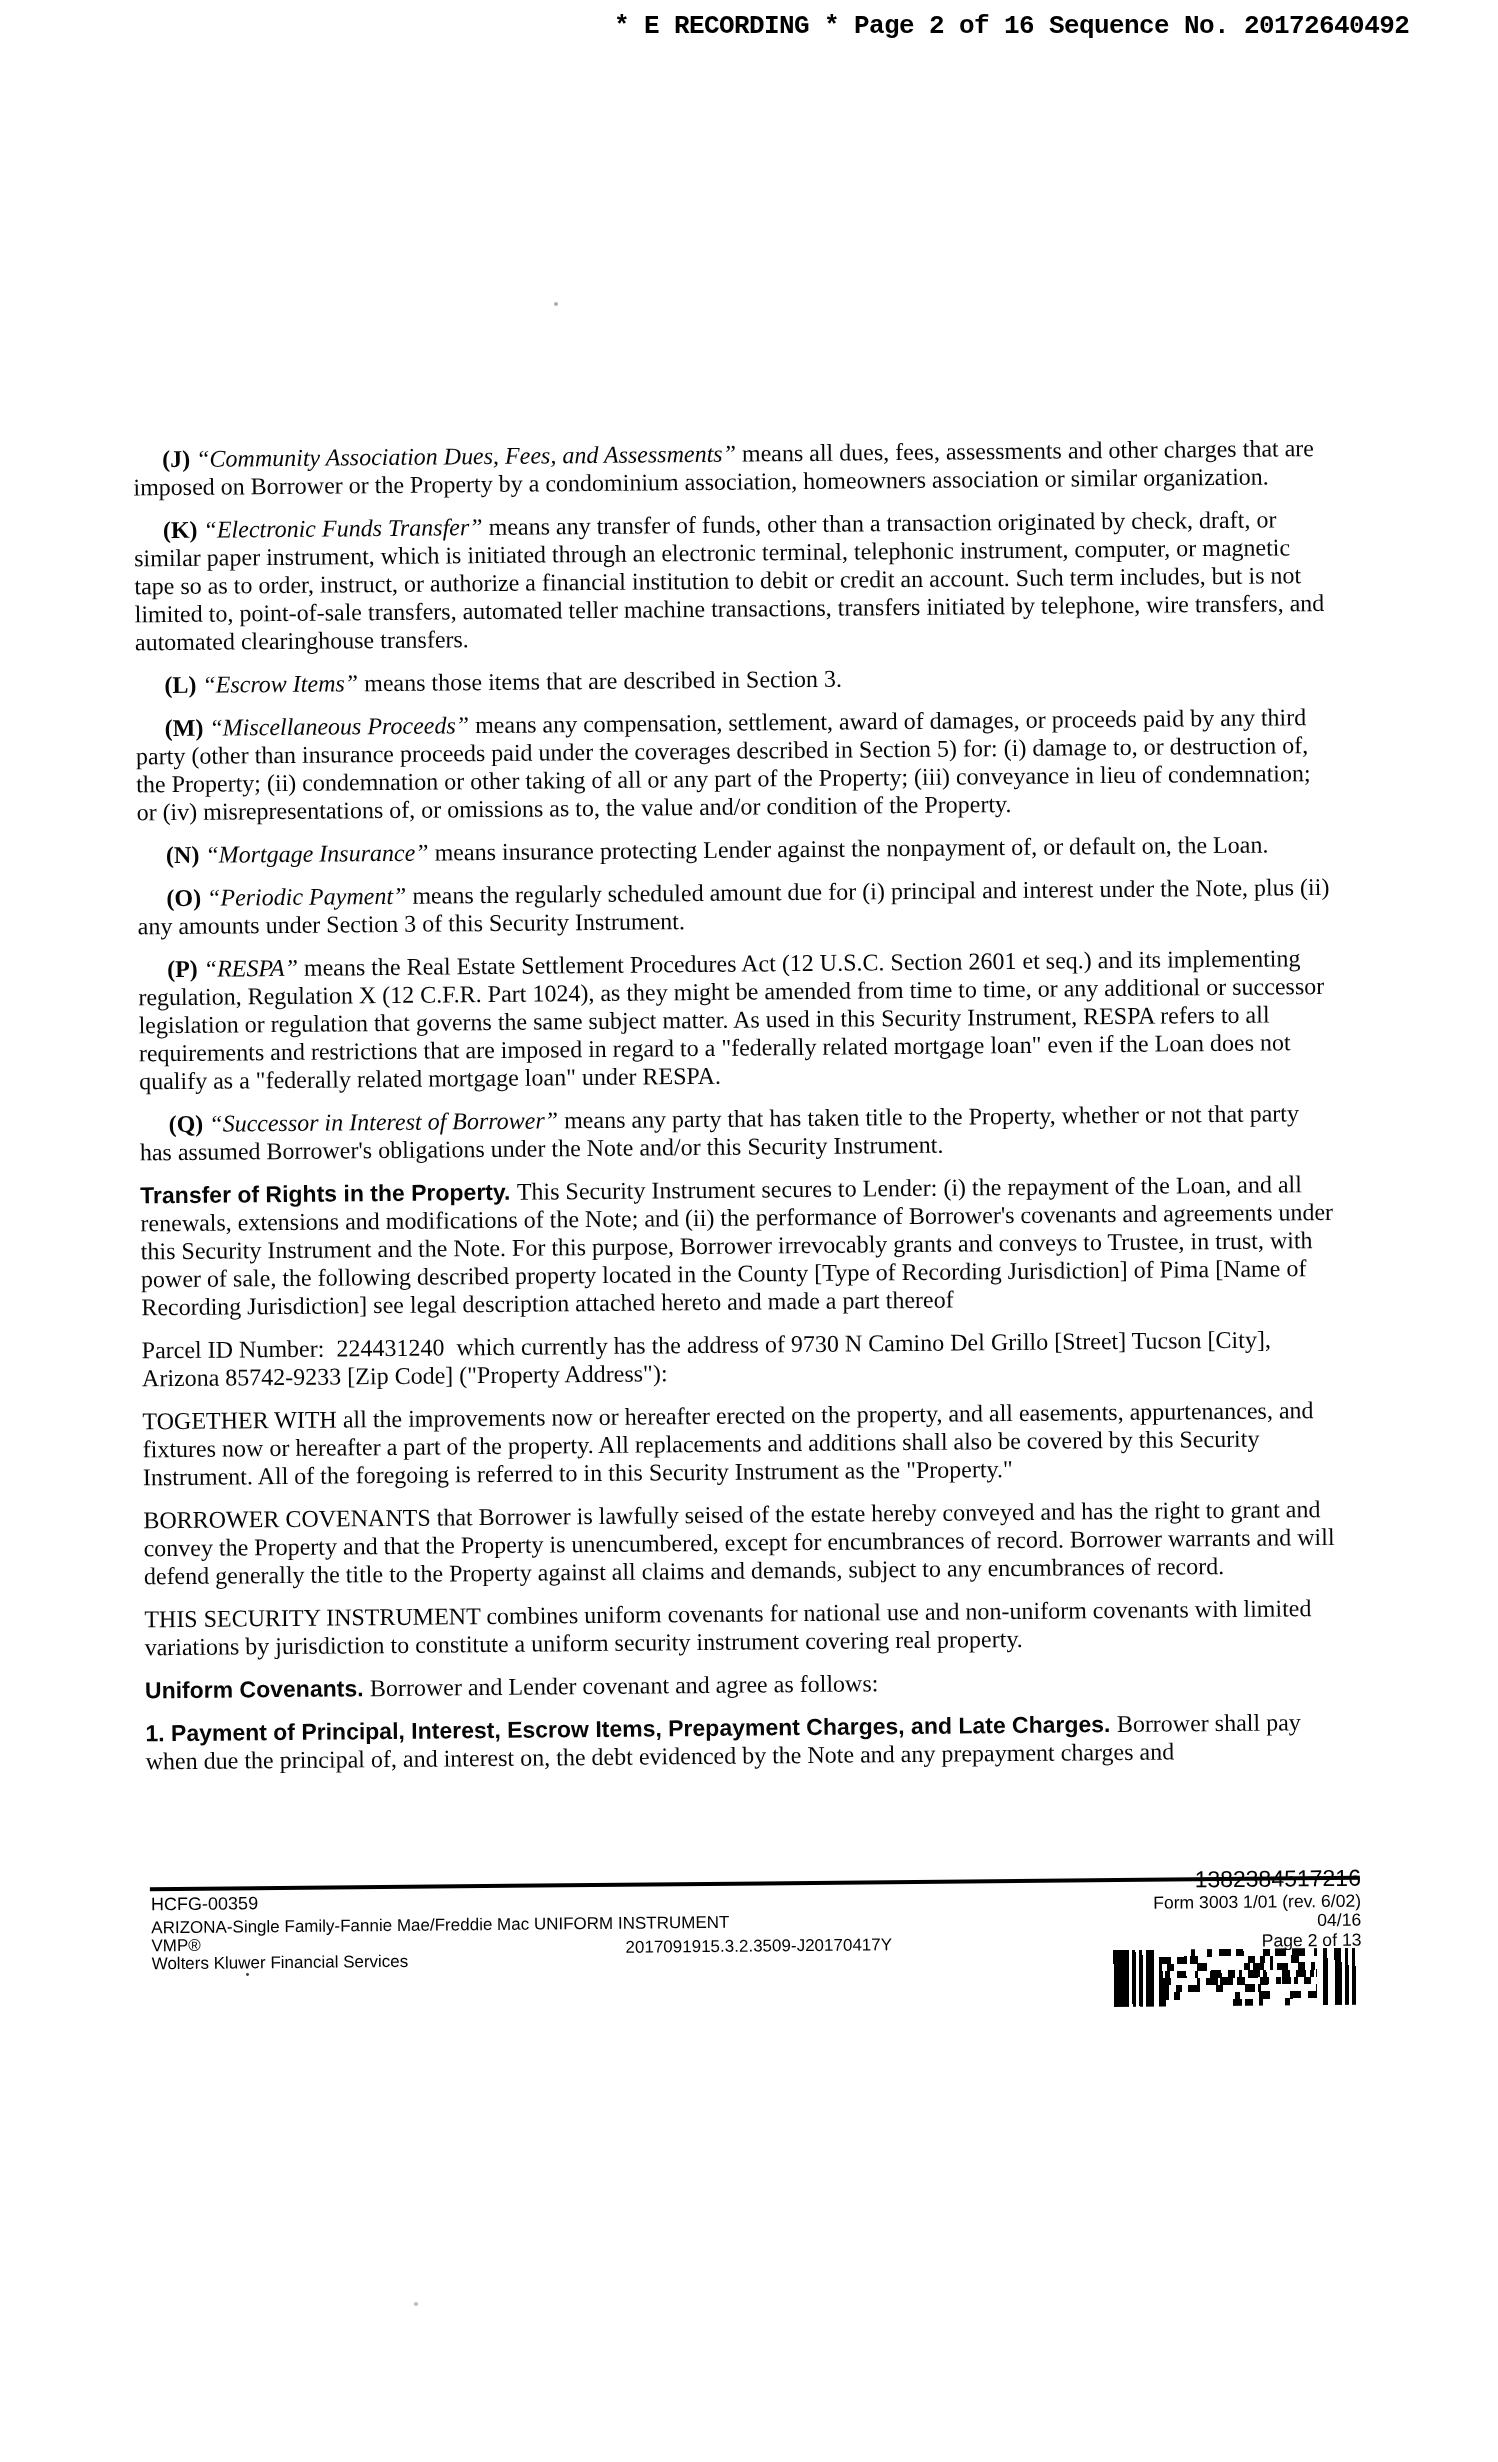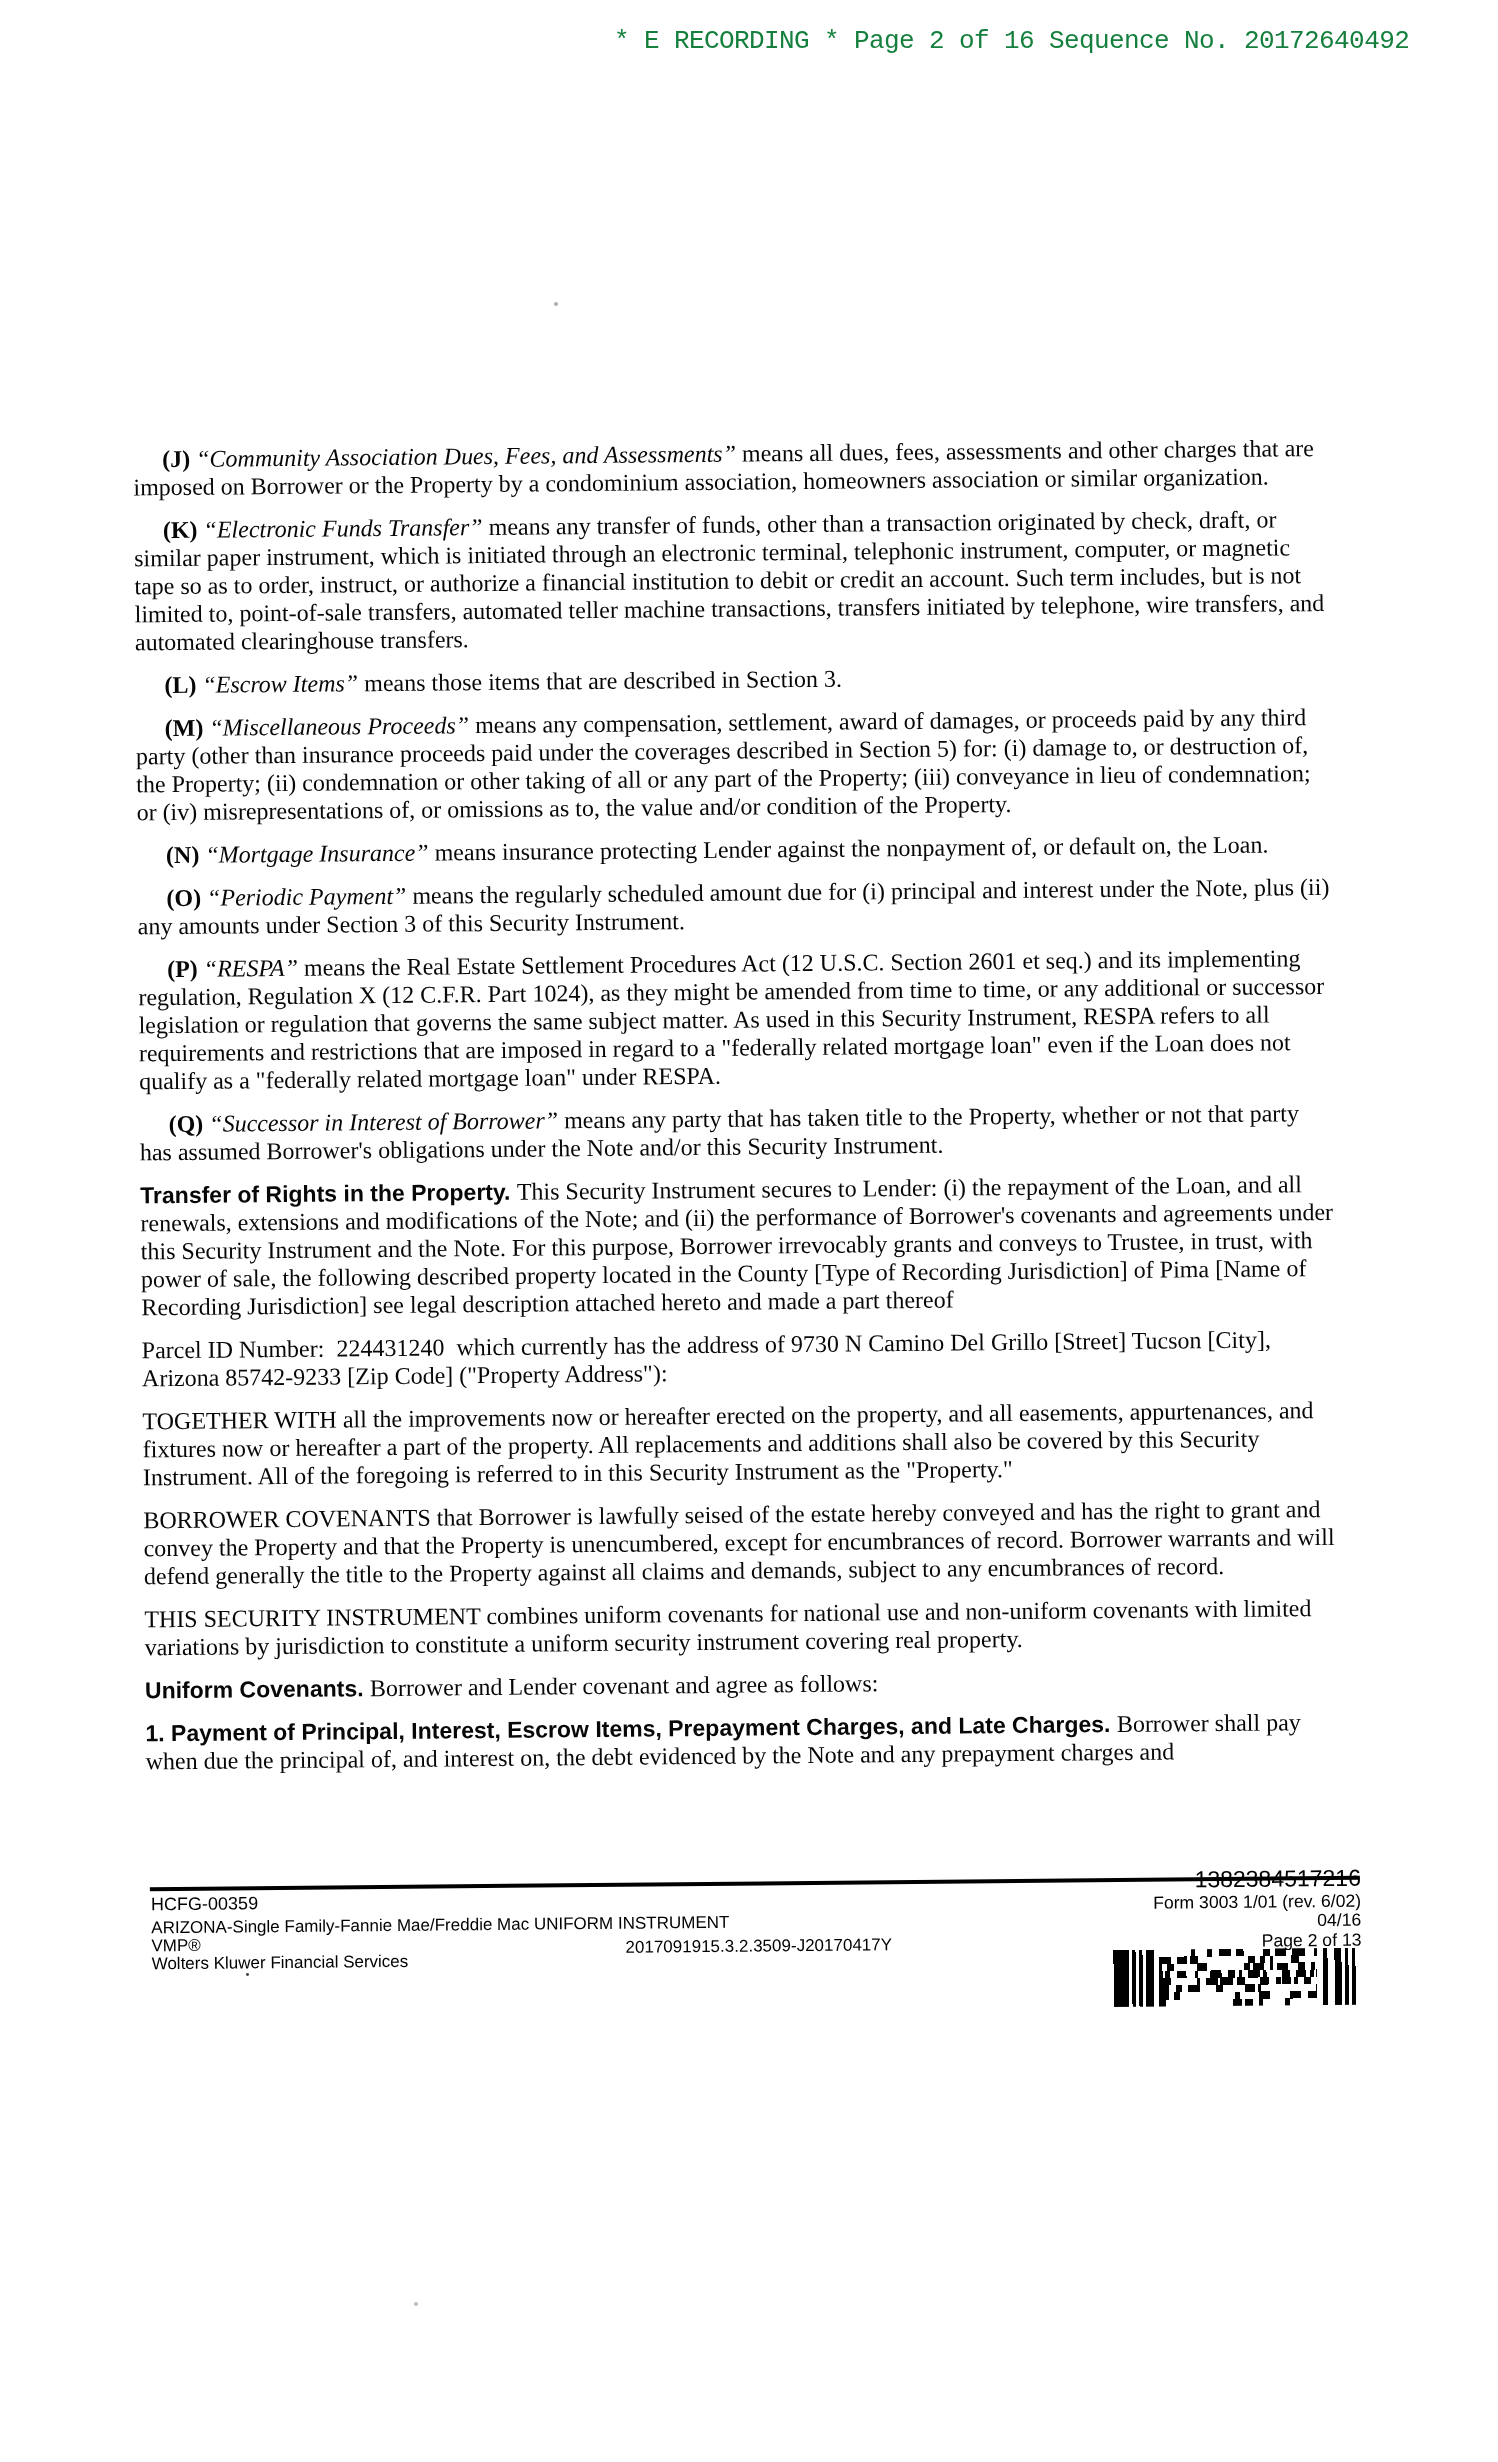--- a/index.html
+++ b/index.html
@@ -1,19 +1,19 @@
 <!DOCTYPE html>
 <html style="font-size:9.4px"><head>
 <meta charset="utf-8">
 <style>
   html,body{margin:0;padding:0;}
   body{width:1498px;height:2462px;background:#ffffff;position:relative;overflow:hidden;}
   .page{position:absolute;inset:0;background:#fff;}
-  .stamp{position:absolute;left:614px;top:27px;font-family:"Liberation Mono",monospace;
-         font-weight:400;font-size:26px;line-height:29px;letter-spacing:-0.6px;white-space:nowrap;color:#15803d;}
+  .stamp{position:absolute;left:614px;top:12px;font-family:"Liberation Mono",monospace;
+         font-weight:700;font-size:26px;line-height:29px;letter-spacing:-0.6px;white-space:nowrap;color:#000000;}
   .scan{position:absolute;inset:0;transform:rotate(-0.55deg);transform-origin:176px 1170px;}
   .doc{position:absolute;left:140px;top:445px;width:1195px;font-family:"Liberation Serif",serif;
        font-size:24px;line-height:28px;color:#070707;text-align:left;}
   .doc p{margin:0 0 15px 0;white-space:pre-wrap;}
   .doc p.indent{text-indent:29px;}
   .r-b{font-weight:700;}
   .r-i{font-style:italic;}
   .r-h{font-family:"Liberation Sans",sans-serif;font-weight:700;font-size:23px;}
   .rule{position:absolute;left:143px;top:1887px;width:1210px;height:3.5px;background:#000;}
   .f-left{position:absolute;left:144px;top:1895px;font-family:"Liberation Sans",sans-serif;

